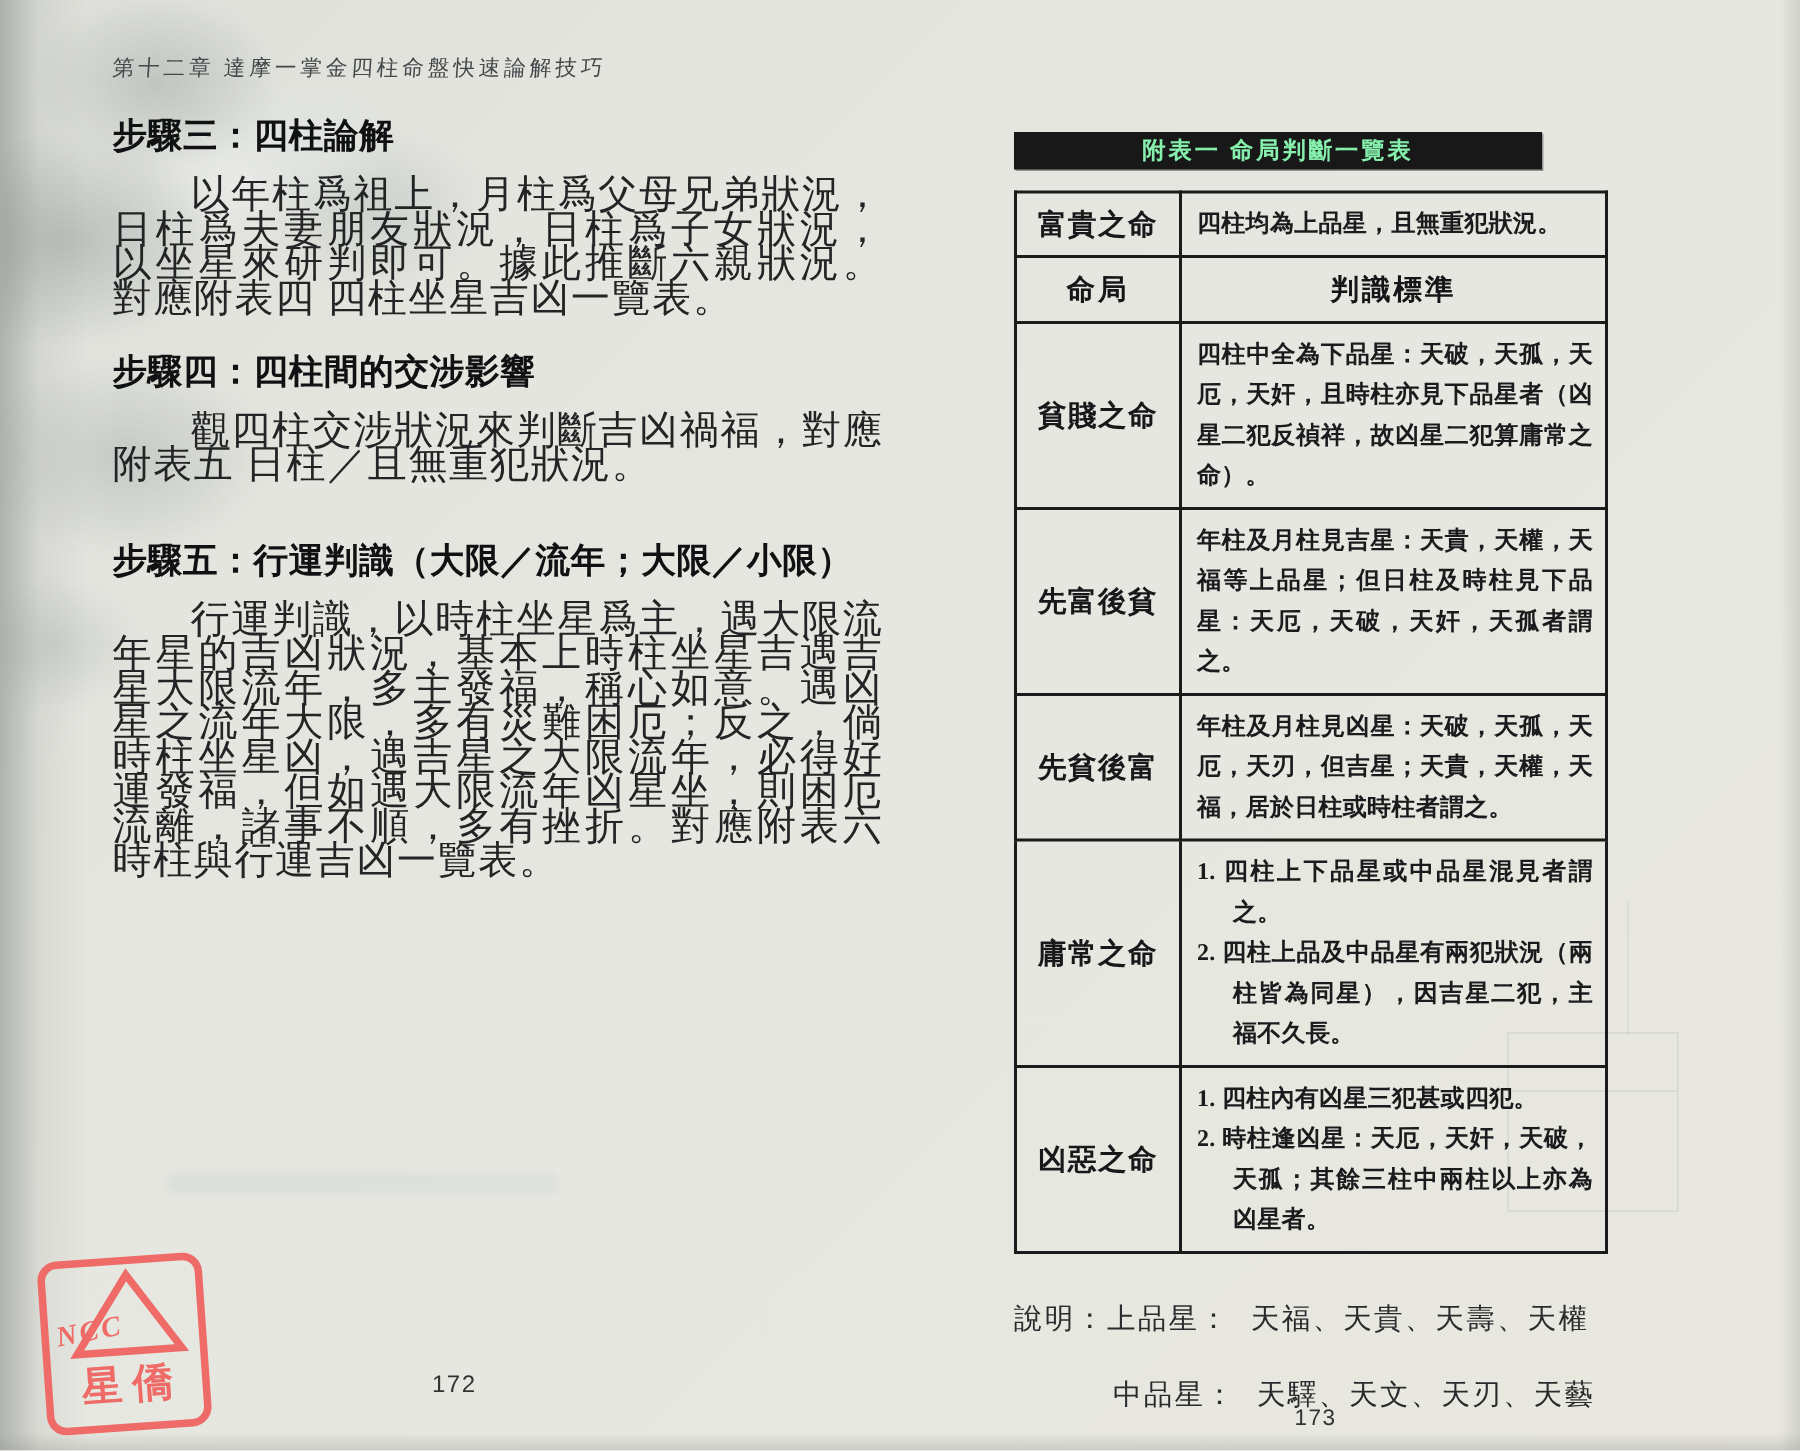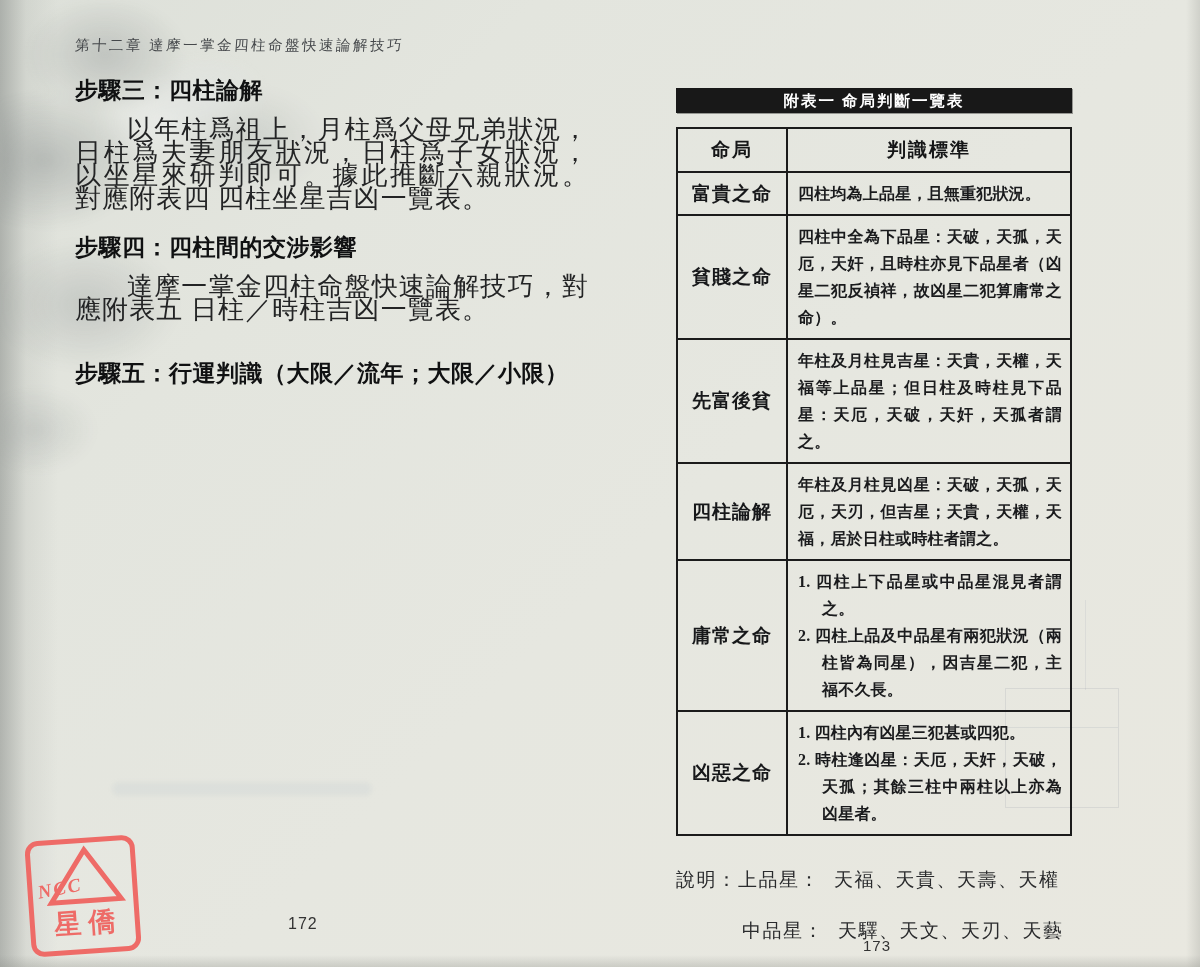--- a/index.html
+++ b/index.html
@@ -43,21 +43,21 @@
   .h-3{margin-top:37px;}
   .para{font-size:26px;line-height:23px;letter-spacing:1.1px;text-align:justify;
     text-indent:2em;color:#232425;margin:0;margin-top:12px;}
   .pagenum-left{position:absolute;left:288px;top:915px;font-size:16px;color:#333;
     font-family:"Liberation Sans","DejaVu Sans",sans-serif;letter-spacing:1px;}
   .pagenum-right{position:absolute;left:863px;top:922px;font-size:15px;color:#333;
     font-family:"Liberation Sans","DejaVu Sans",sans-serif;letter-spacing:1px;margin-top:15px;}
 
   
   .right-page{position:absolute;left:676px;top:88px;width:398px;}
-  .table-title-bar{width:396px;height:25px;background:#181818;color:#ffffff;
+  .table-title-bar{width:352px;height:25px;background:#181818;color:#86efac;
     font-size:15.5px;font-weight:bold;letter-spacing:2px;text-align:center;line-height:25px;
     box-shadow:1px 1px 0 rgba(0,0,0,.35);}
   table.fortune{border-collapse:collapse;width:396px;margin-top:14px;
     border:2.5px solid #1b1b1b;}
   table.fortune th,table.fortune td{border:2px solid #1b1b1b;vertical-align:middle;}
   th.col-h{font-size:19px;font-weight:bold;padding:8px 4px;letter-spacing:2px;color:#151617;}
   th.col-h.left{width:100px;}
   td.row-label{width:100px;text-align:center;font-size:19px;font-weight:bold;
     letter-spacing:1px;color:#17181a;}
   td.criteria{font-size:16px;font-weight:bold;line-height:27px;padding:7px 8px 7px 10px;
@@ -97,56 +97,57 @@
 <div class="bleed bleed-b"></div>
 <div class="bleed bleed-c"></div>
 
 <div class="left-page">
   <div class="running-header">第十二章 達摩一掌金四柱命盤快速論解技巧</div>
 
   <h2 class="sec-heading h-1">步驟三：四柱論解</h2>
   <p class="para">以年柱爲祖上，月柱爲父母兄弟狀況，日柱爲夫妻朋友狀況，日柱爲子女狀況，以坐星來研判即可。據此推斷六親狀況。對應附表四 四柱坐星吉凶一覽表。</p>
 
   <h2 class="sec-heading h-2">步驟四：四柱間的交涉影響</h2>
-  <p class="para">達摩一掌金四柱命盤快速論解技巧，對應附表五 日柱／時柱吉凶一覽表。</p>
+  <p class="para">觀四柱交涉狀況來判斷吉凶禍福，對應附表五 日柱／且無重犯狀況。</p>
 
   <h2 class="sec-heading h-3">步驟五：行運判識（大限／流年；大限／小限）</h2>
+  <p class="para">行運判識，以時柱坐星爲主，遇大限流年星的吉凶狀況，基本上時柱坐星吉遇吉星大限流年，多主發福，稱心如意。遇凶星之流年大限，多有災難困厄；反之，倘時柱坐星凶，遇吉星之大限流年，必得好運發福，但如遇大限流年凶星坐，則困厄流離，諸事不順，多有挫折。對應附表六時柱與行運吉凶一覽表。</p>
 </div>
 
 <div class="pagenum-left">172</div>
 
 <div class="right-page">
   <div class="table-title-bar">附表一 命局判斷一覽表</div>
 
   <table class="fortune">
     <tbody>
         <tr>
-      <th class="col-h left">命局</th>
-      <th class="col-h">判識標準</th>
-    </tr>
-    <tr>
       <td class="row-label">富貴之命</td>
       <td class="criteria">
         <div class="crit-line">四柱均為上品星，且無重犯狀況。</div>
       </td>
+    </tr>
+    <tr>
+      <th class="col-h left">命局</th>
+      <th class="col-h">判識標準</th>
     </tr>
     <tr>
       <td class="row-label">貧賤之命</td>
       <td class="criteria">
         <div class="crit-line">四柱中全為下品星：天破，天孤，天厄，天奸，且時柱亦見下品星者（凶星二犯反禎祥，故凶星二犯算庸常之命）。</div>
       </td>
     </tr>
     <tr>
       <td class="row-label">先富後貧</td>
       <td class="criteria">
         <div class="crit-line">年柱及月柱見吉星：天貴，天權，天福等上品星；但日柱及時柱見下品星：天厄，天破，天奸，天孤者謂之。</div>
       </td>
     </tr>
     <tr>
-      <td class="row-label">四柱論解</td>
+      <td class="row-label">先貧後富</td>
       <td class="criteria">
         <div class="crit-line">年柱及月柱見凶星：天破，天孤，天厄，天刃，但吉星；天貴，天權，天福，居於日柱或時柱者謂之。</div>
       </td>
     </tr>
     <tr>
       <td class="row-label">庸常之命</td>
       <td class="criteria">
         <div class="crit-item">1. 四柱上下品星或中品星混見者謂之。</div>
         <div class="crit-item">2. 四柱上品及中品星有兩犯狀況（兩柱皆為同星），因吉星二犯，主福不久長。</div>
       </td>

